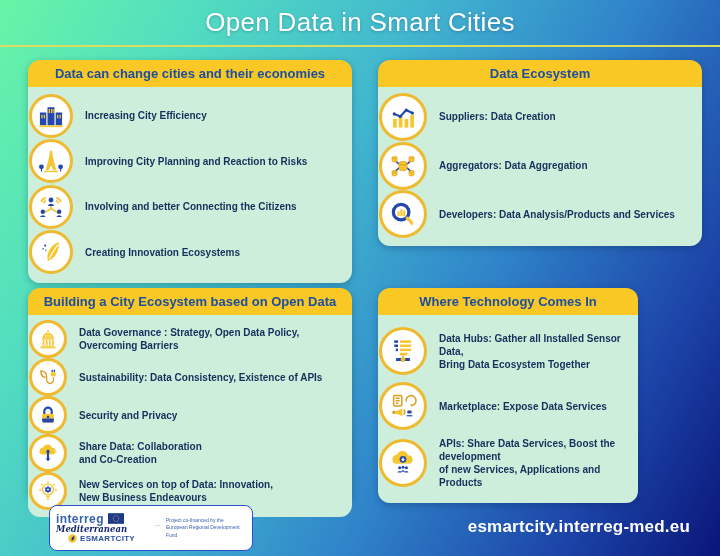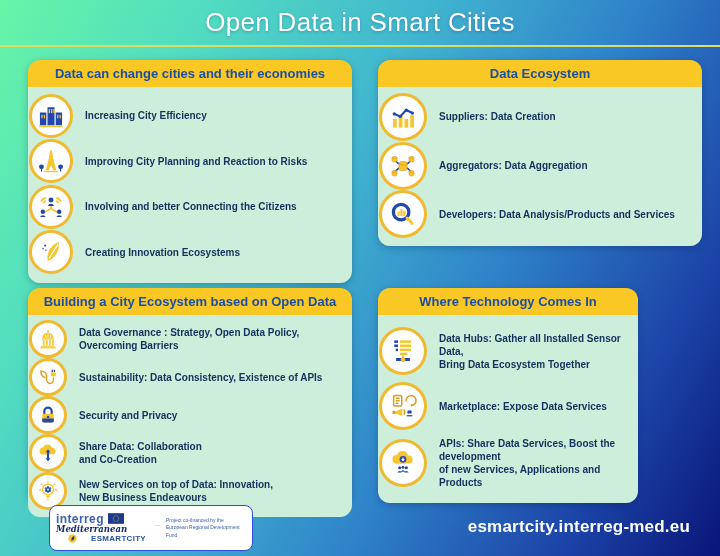--- a/index.html
+++ b/index.html
@@ -28,21 +28,21 @@
   .panel.five .icon-circle{width:38px;height:38px;border-width:3px;}
   .panel.five .icon-circle svg{width:24px;height:24px;}
 
   .logo-box{position:absolute;left:33px;top:505px;width:204px;height:46px;box-sizing:border-box;background:#fff;border:1.5px solid #2a4fd0;border-radius:8px;display:flex;align-items:center;gap:6px;padding:3px 6px;margin-left:16px;}
   .logo-left{width:104px;display:flex;flex-direction:column;}
   .interreg-row{display:flex;align-items:center;gap:4px;}
   .interreg-text{font-size:12px;font-weight:bold;color:#3a63ae;letter-spacing:.4px;line-height:1;}
   .med-row{display:flex;margin-top:0;}
   .med-text{font-family:"DejaVu Serif",serif;font-style:italic;font-weight:bold;font-size:8.5px;color:#16286e;line-height:1;}
   .swoosh{margin-left:28px;margin-top:-3px;}
-  .esc-row{display:flex;align-items:center;gap:14px;margin-left:12px;margin-top:1px;}
+  .esc-row{display:flex;align-items:center;gap:3px;margin-left:12px;margin-top:1px;}
   .esc-text{font-size:8px;font-weight:bold;color:#2a52a0;letter-spacing:.3px;}
   .cofinance{flex:1;font-size:5px;color:#3a63ae;line-height:1.5;}
   .site-url{position:absolute;right:30px;top:517px;font-size:17px;font-weight:bold;color:#fff;letter-spacing:.2px;}
 </style>
 </head>
 <body>
 
 <div class="poster">
 
   <div class="header">

